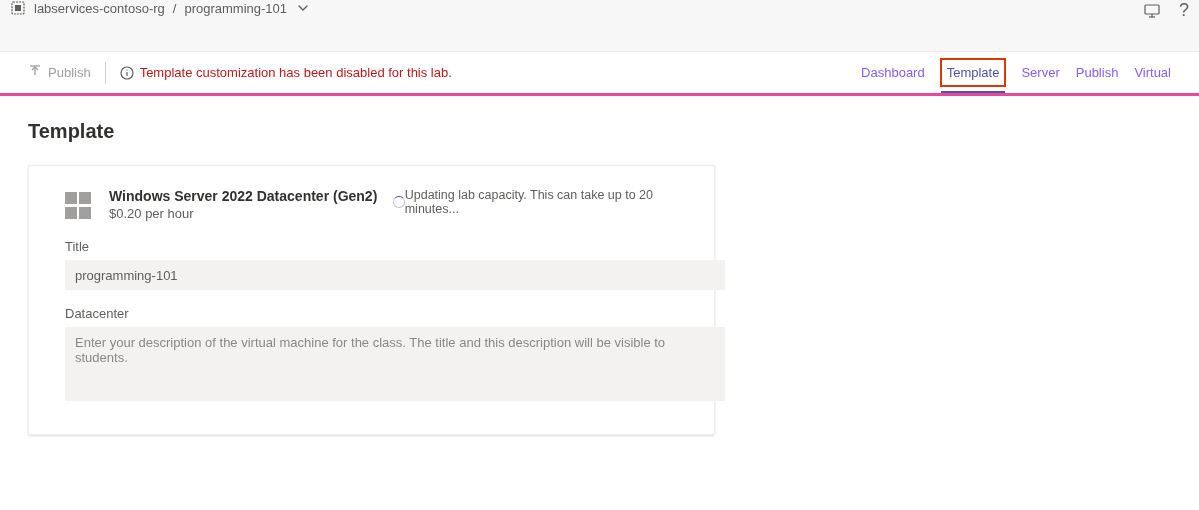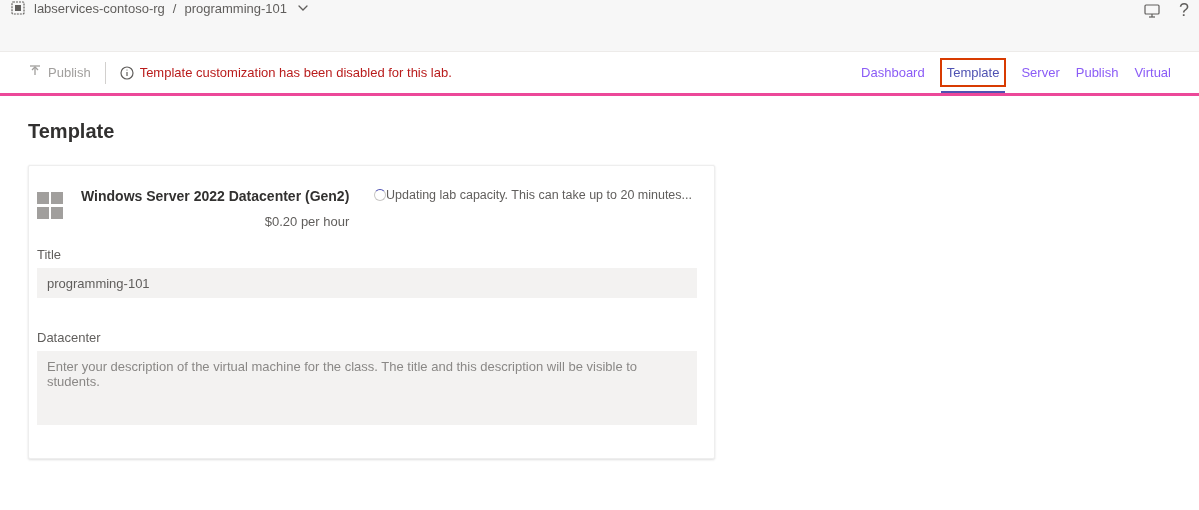--- a/index.html
+++ b/index.html
@@ -113,30 +113,30 @@
     .page-title {
       font-size: 20px;
       font-weight: 600;
       margin-bottom: 22px;
     }
     .card {
       width: 687px;
       background: #fff;
       border: 1px solid #eee;
       box-shadow: 0 1px 3px rgba(0,0,0,0.08), 0 0.5px 2px rgba(0,0,0,0.06);
-      padding: 22px 22px 30px 8px;
+      padding: 22px 22px 30px 36px;
       border-radius: 2px;
     }
     .vm-row { display:flex; align-items:flex-start; gap:16px; margin-bottom: 18px;}
     .vm-icon { width: 28px; height: 28px; display:flex; flex-wrap:wrap; gap:2px; margin-top:4px; flex-shrink:0;}
     .vm-icon .pane { width:12px; height:12px; background:#a19f9d;}
     .vm-meta { flex: 0 0 auto; }
     .vm-name { font-weight:600; font-size:14px; color:#323130; }
     .vm-spec { color:#605e5c; font-size:13px; margin-top:2px;}
-    .vm-price { color:#605e5c; font-size:13px; margin-top:10px;text-align:right;}
+    .vm-price { color:#605e5c; font-size:13px; margin-top:2px;}
     .status-area { margin-left:auto; display:flex; align-items:center; gap:0; color:#605e5c; font-size:12.5px; }
     .spinner {
       width: 12px; height: 12px;
       border: 1.5px solid #c7c6c4;
       border-top-color: #4f52b2;
       border-radius: 50%;
       animation: spin 1s linear infinite;
     }
     @keyframes spin { to { transform: rotate(360deg);} }
 
@@ -155,21 +155,21 @@
       width: 660px;
       height: 74px;
       background: #f3f2f1;
       border: none;
       padding: 8px 10px;
       font-size: 13px;
       color: #605e5c;
       font-family: inherit;
       resize: none;
     }
-    .field-group { margin-bottom: 32px; }
+    .field-group { margin-bottom: 16px; }
     .text-input::placeholder, .text-area::placeholder { color:#8a8886; }
   </style>
 </head>
 <body>
 
 <div class="top-bar">
   <div class="breadcrumb">
     <span class="rg-icon">
       <svg width="16" height="16" viewBox="0 0 16 16" fill="none" stroke="#605e5c" stroke-width="1.2">
         <rect x="2" y="2" width="12" height="12" rx="1" stroke-dasharray="2 1"></rect>

